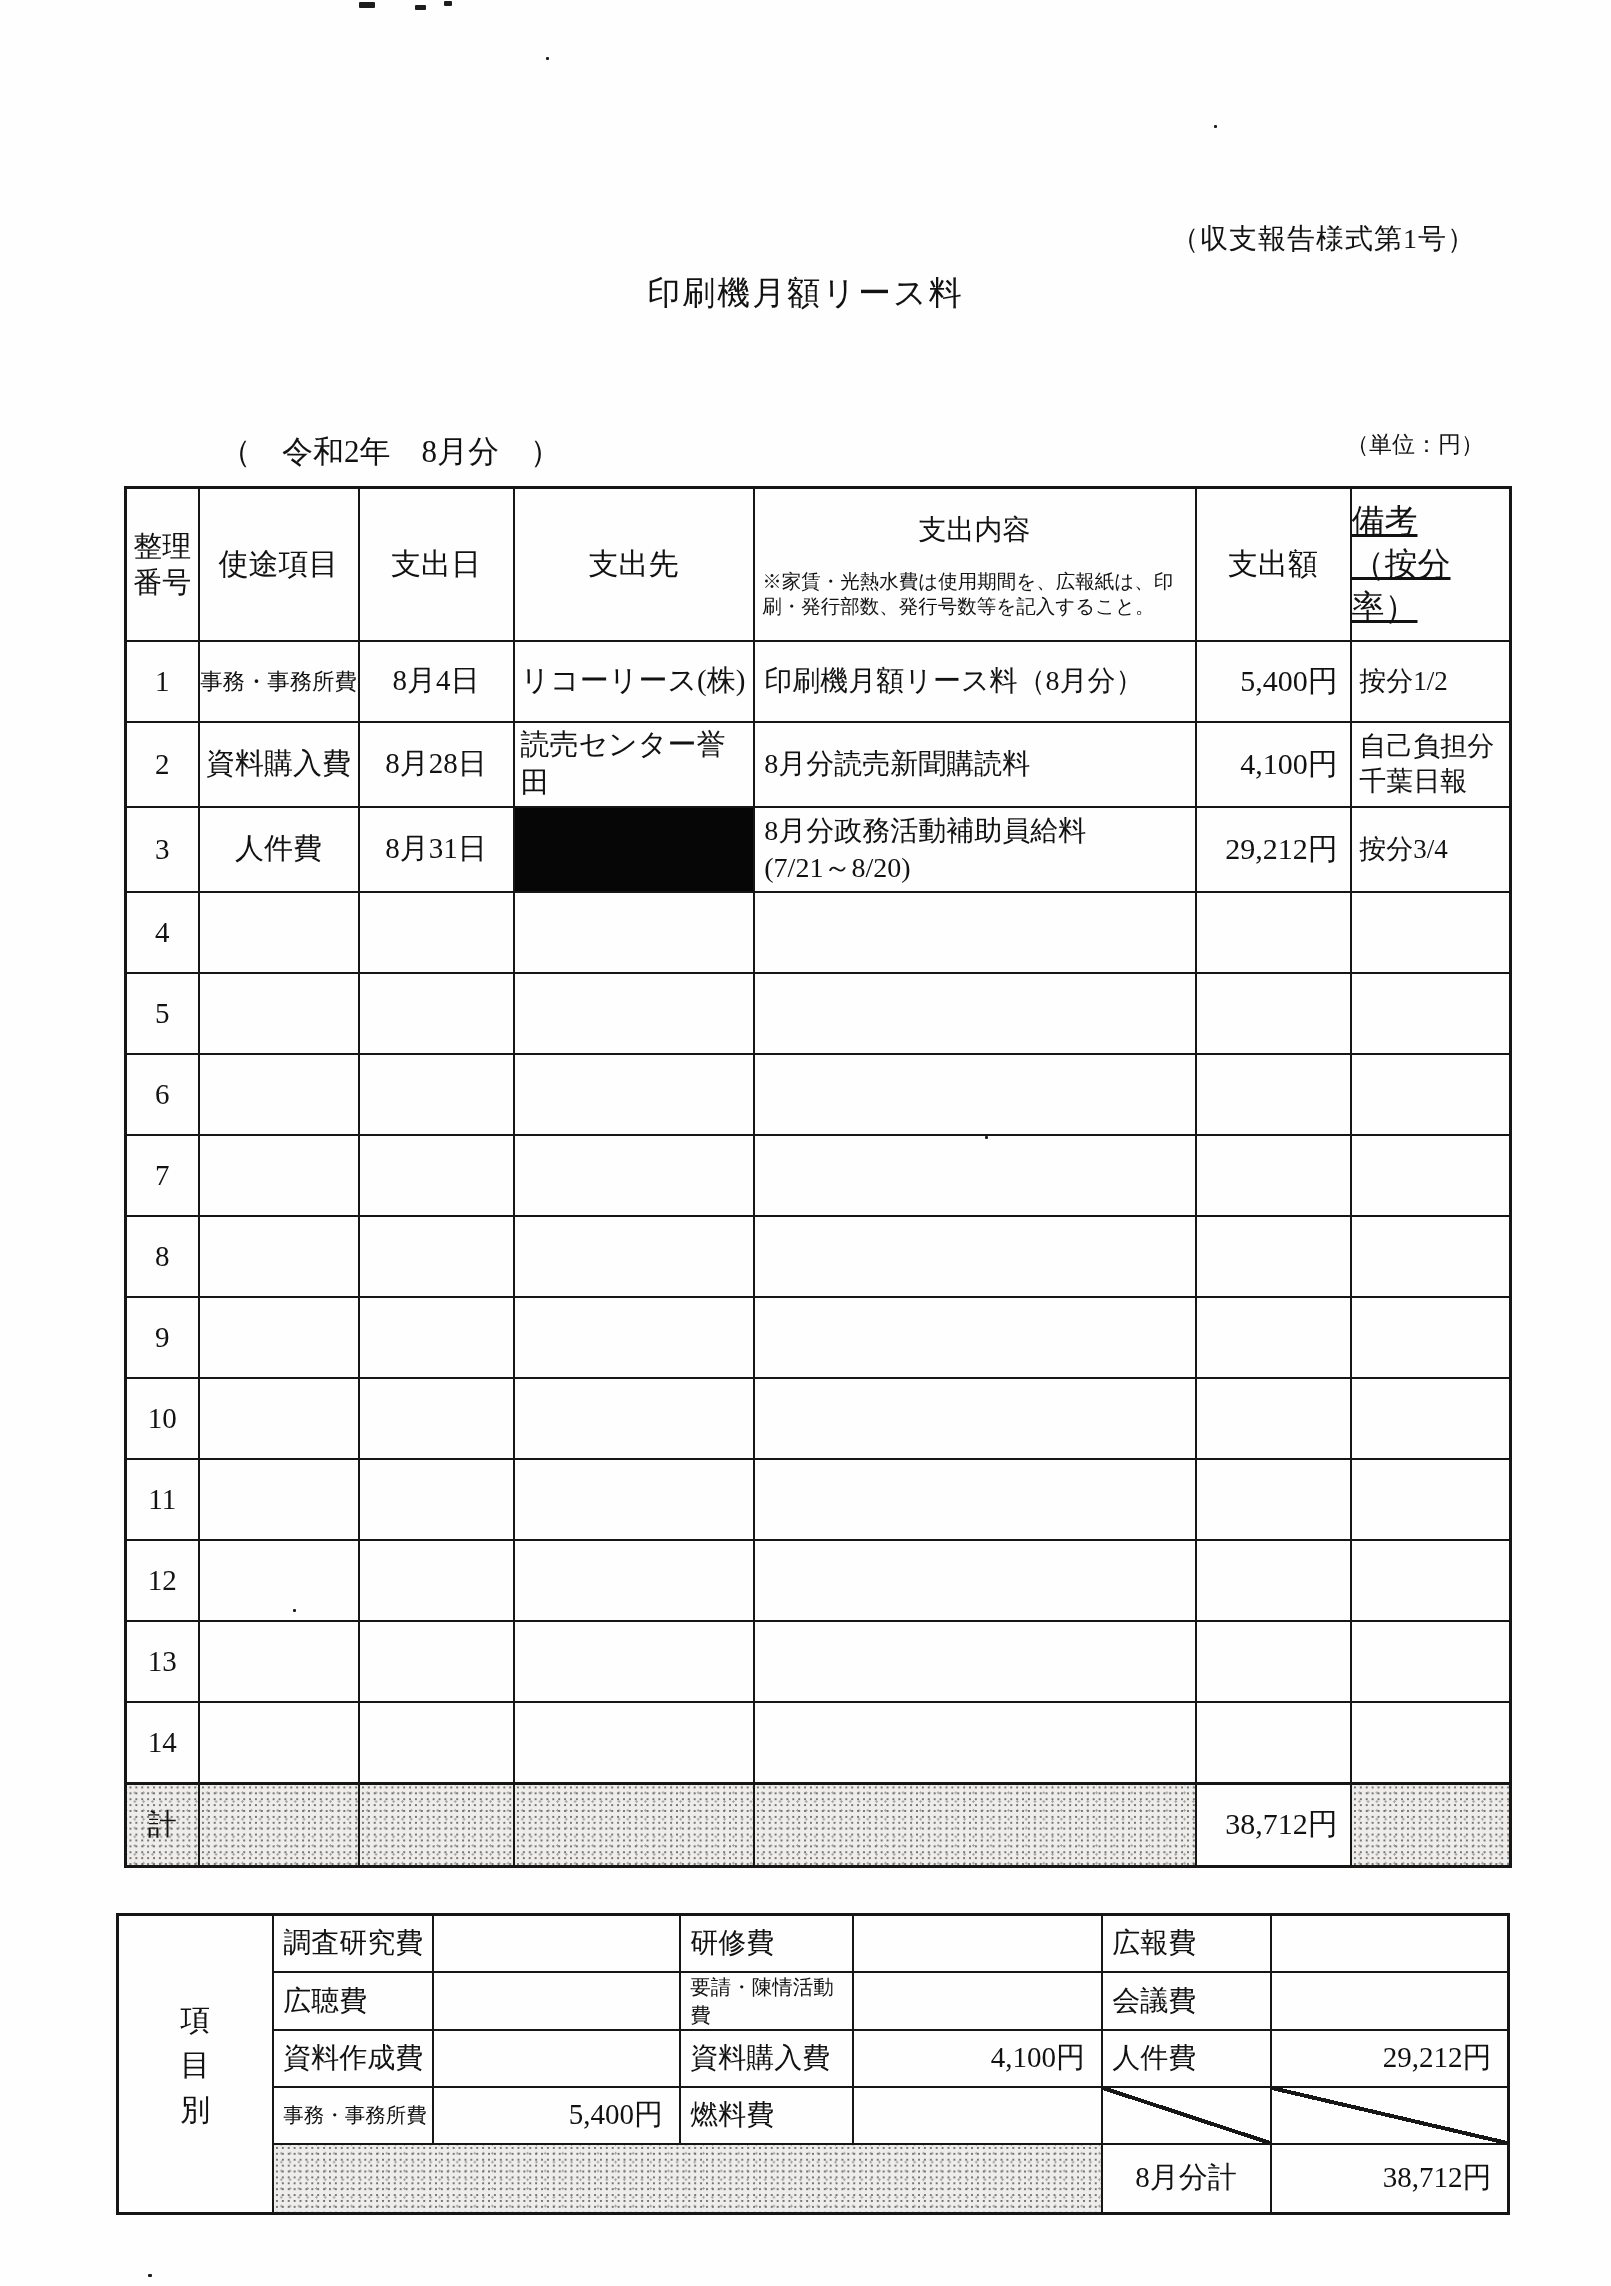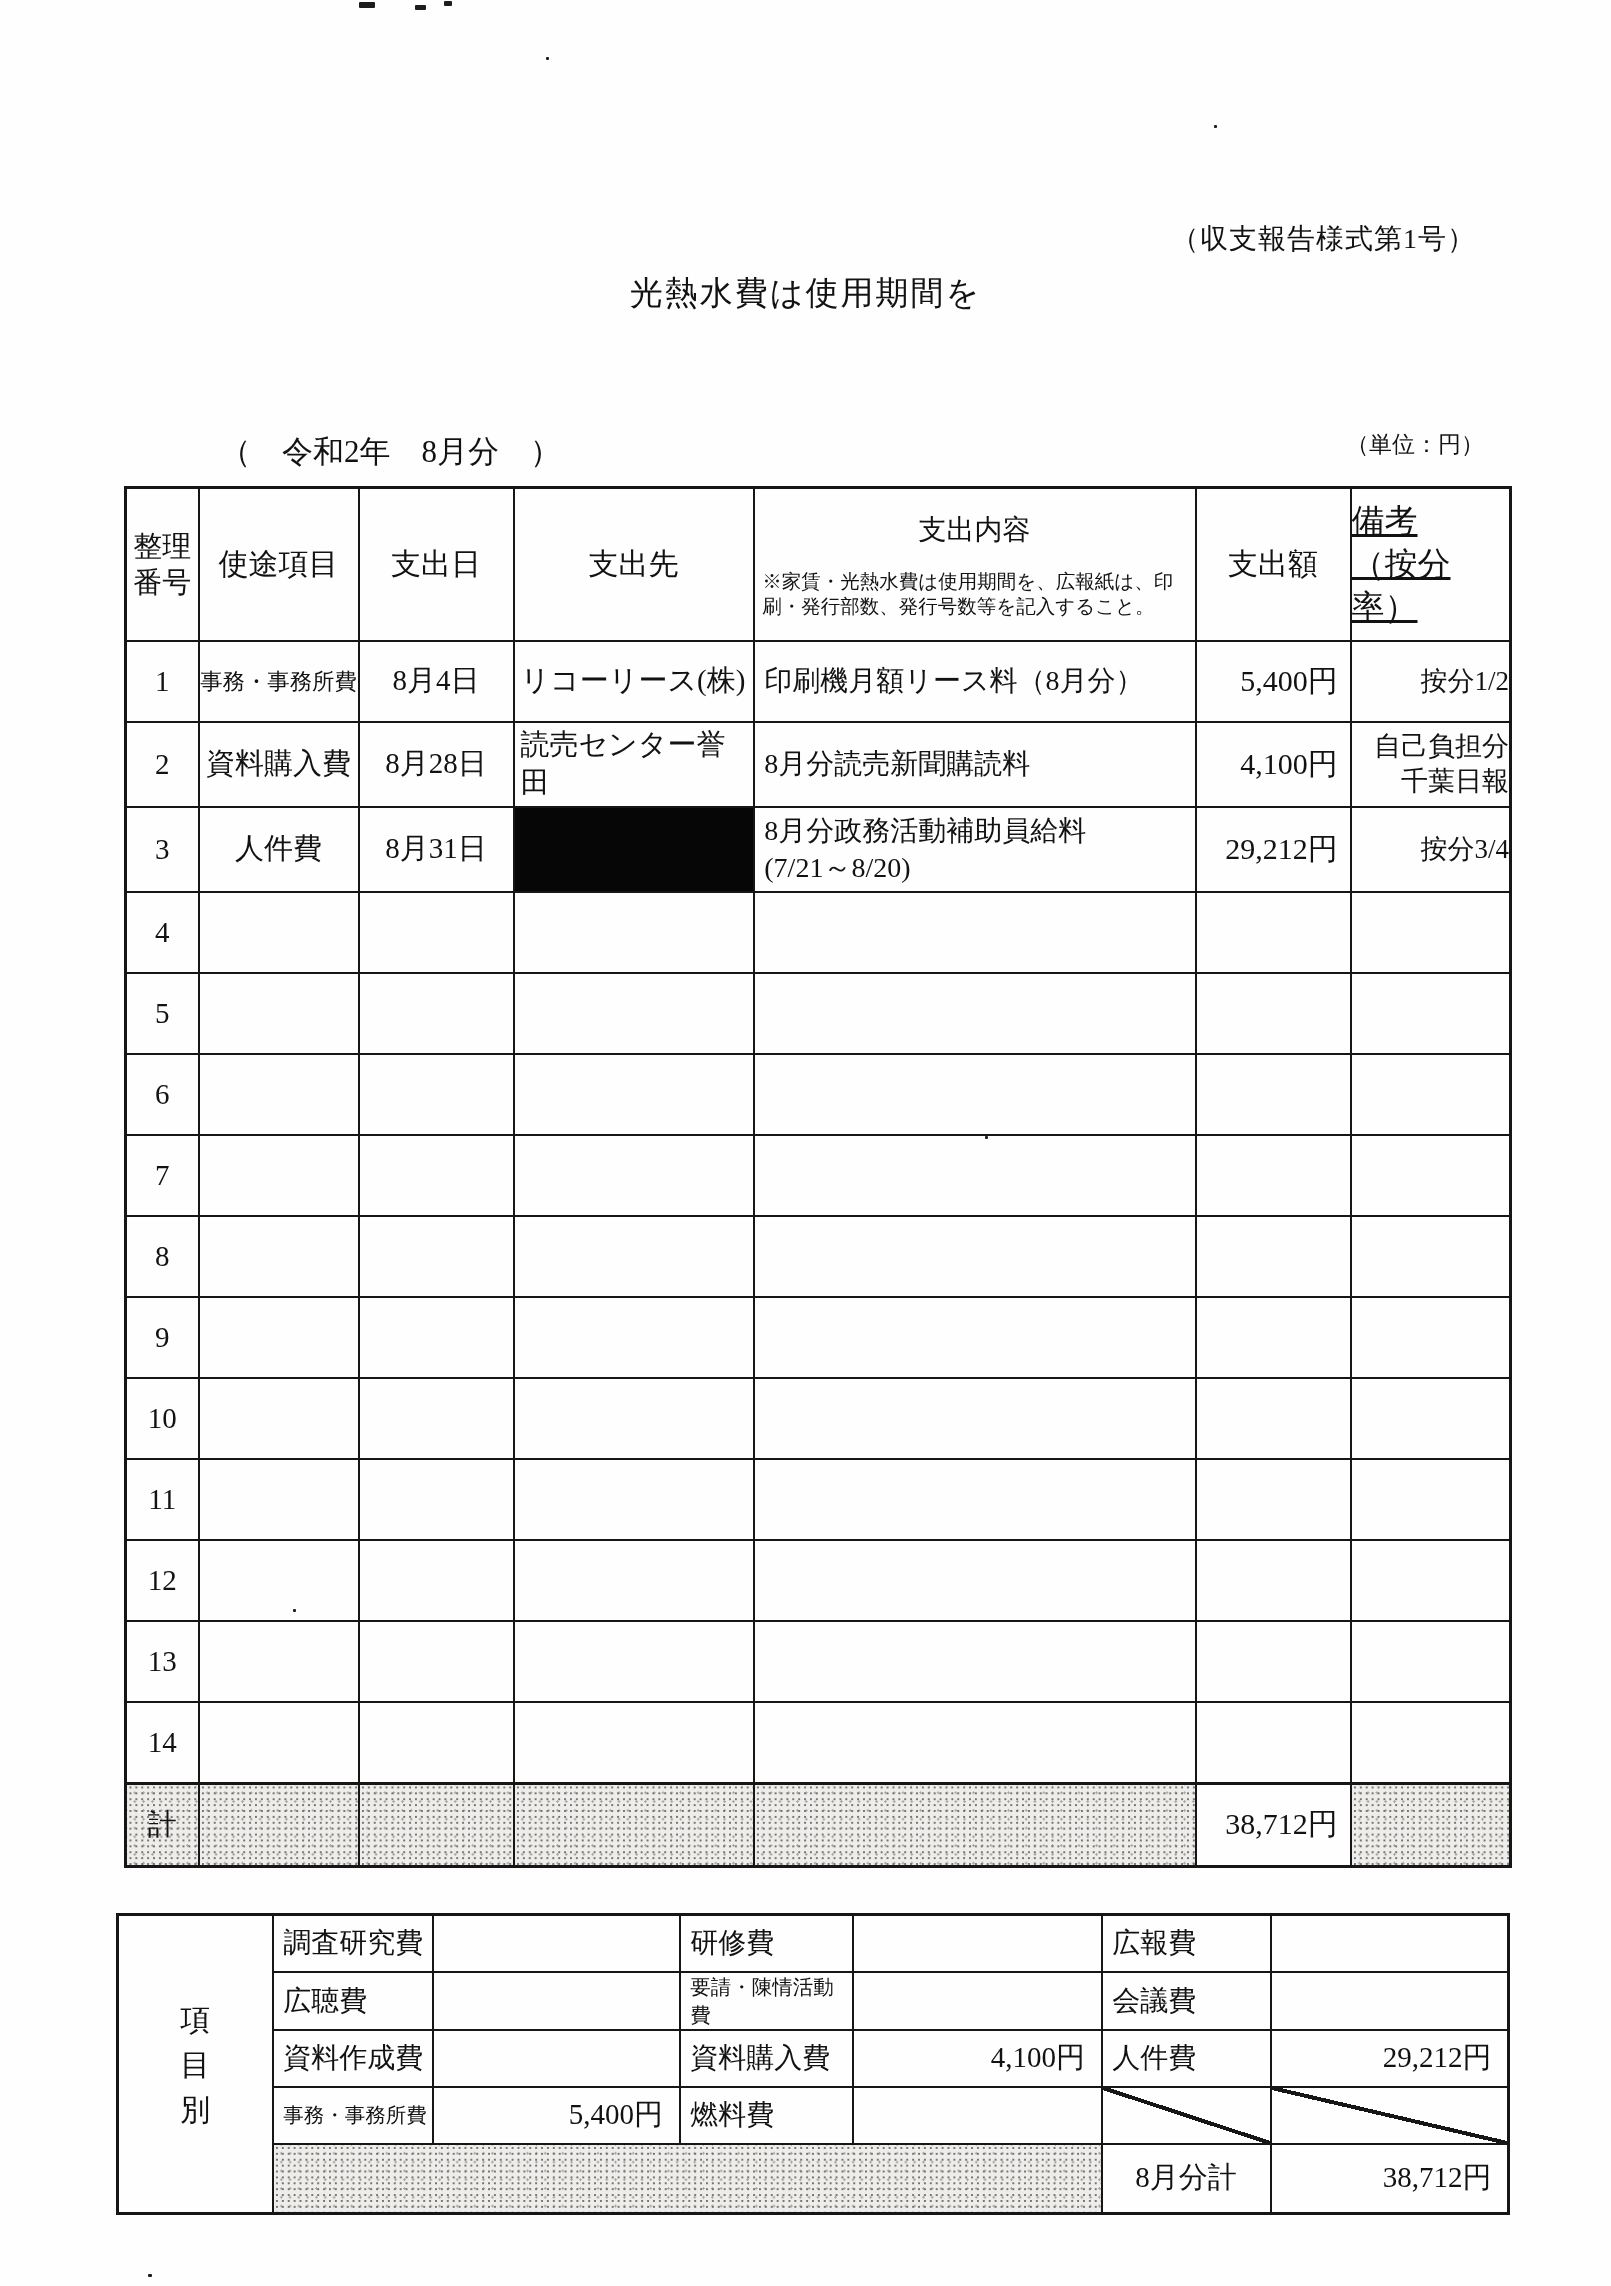--- a/index.html
+++ b/index.html
@@ -38,21 +38,21 @@
 
   .main-table tbody tr { height:81px; }
   .c-no { text-align:center; font-size:29px; }
   .c-cat { text-align:center; font-size:29px; }
   .c-cat.small { font-size:22.4px; }
   .c-date { text-align:center; font-size:29px; }
   .c-payee { text-align:left; font-size:29px; padding:3.9px 5.9px; line-height:1.3; vertical-align:top; }
   .c-payee.redacted { background:#060606; }
   .c-content { text-align:left; font-size:28px; padding:3.9px 9.8px; line-height:1.35; }
   .c-amount { text-align:right; font-size:30px; padding-right:11.7px; }
-  .c-remarks { text-align:right; font-size:27px; padding-left:7.8px; line-height:1.3; }
+  .c-remarks { text-align:left; font-size:27px; padding-left:7.8px; line-height:1.3; }
 
   .total-row { height:83px; }
   .total-row td { border-top:3.9px solid #161616; }
   .t-label { text-align:center; font-size:29px; }
   .halftone {
     background-color:#eeedeb;
     background-image: radial-gradient(#77756f 1px, transparent 1.2px),
                       radial-gradient(#a8a6a0 1px, transparent 1.2px);
     background-size:5.9px 5.9px, 8.8px 8.8px;
     background-position:0 0, 2.9px 3.9px;
@@ -81,21 +81,21 @@
   <div class="speck" style="left:359px;top:2px;width:15.6px;height:5.9px;"></div>
   <div class="speck" style="left:415px;top:4.9px;width:10.7px;height:4.9px;"></div>
   <div class="speck" style="left:444px;top:1px;width:7.8px;height:4.9px;"></div>
   <div class="speck" style="left:546px;top:57px;width:2.9px;height:2.9px;"></div>
   <div class="speck" style="left:1214px;top:125px;width:2.9px;height:2.9px;"></div>
   <div class="speck" style="left:293px;top:1609px;width:2.9px;height:2.9px;"></div>
   <div class="speck" style="left:985px;top:1136px;width:2.9px;height:2.9px;"></div>
   <div class="speck" style="left:148px;top:2274px;width:3.9px;height:2.9px;"></div>
 
   <div class="form-code">（収支報告様式第1号）</div>
-  <div class="doc-title">光熱水費は使用期間を</div>
+  <div class="doc-title">印刷機月額リース料</div>
 
 
   <div class="period-line">（　令和2年　8月分　）</div>
   <div class="unit-note">（単位：円）</div>
 
   <table class="main-table">
     <colgroup>
       <col style="width:73px">
         <col style="width:160px">
         <col style="width:155px">

